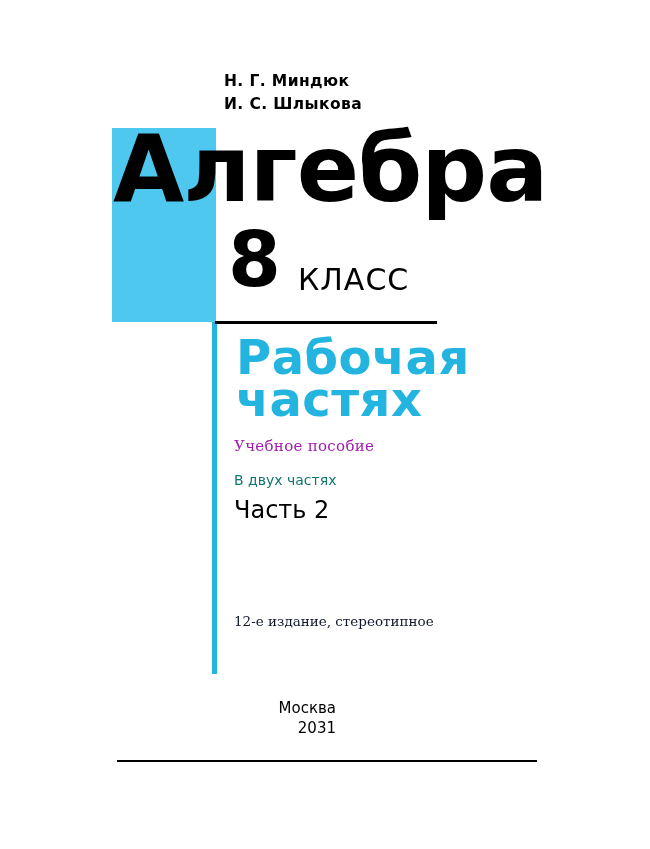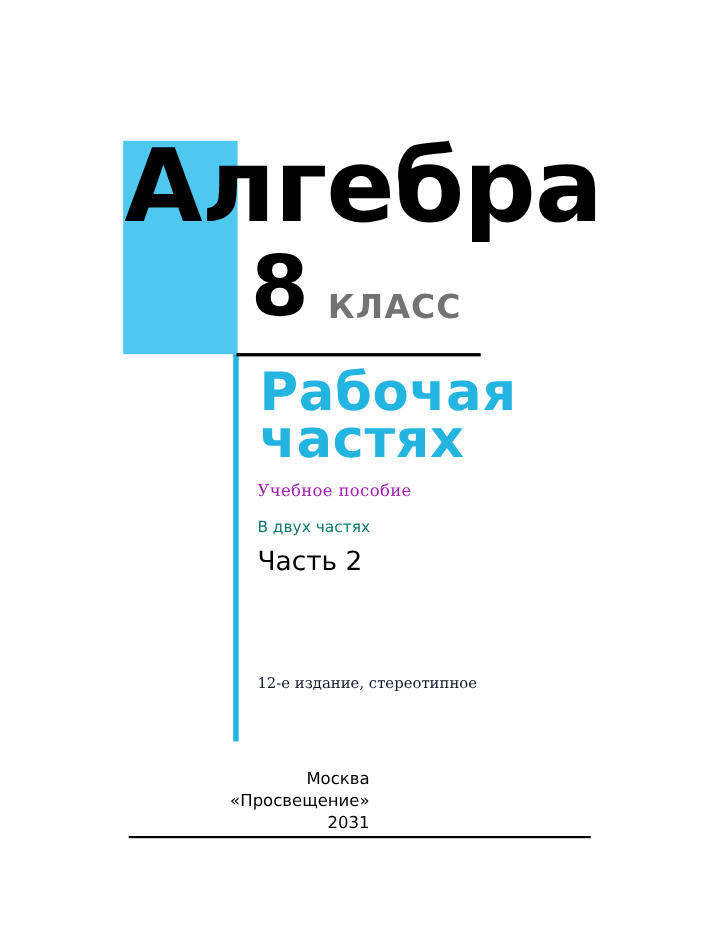--- a/index.html
+++ b/index.html
@@ -79,24 +79,24 @@
     font-weight: bold;
     font-size: 76px;
     line-height: 76px;
     color: #000;
   }
   .grade-word {
     position: absolute;
     left: 298px;
     top: 262px;
     font-family: "DejaVu Sans", sans-serif;
-    font-weight: bold;
+    font-weight: normal;
     font-size: 30px;
     letter-spacing: 1px;
-    color: #737373;
+    color: #000000;
   }
 
   
   .rule-top {
     position: absolute;
     left: 215px;
     top: 321px;
     width: 222px;
     height: 3px;
     background: #000;
@@ -177,20 +177,24 @@
   }
 </style>
 </head>
 <body>
 
 <div class="page">
 
   <div class="cyan-block"></div>
   <div class="cyan-rule"></div>
 
+  <div class="authors">
+    <div>Н. Г. Миндюк</div>
+    <div>И. С. Шлыкова</div>
+  </div>
 
   <div class="title-main">Алгебра</div>
 
   <div class="grade-num">8</div>
   <div class="grade-word">КЛАСС</div>
 
   <div class="rule-top"></div>
 
   <div class="workbook">
     <div>Рабочая</div>
@@ -198,19 +202,18 @@
   </div>
 
   <div class="sub1">Учебное пособие</div>
   <div class="sub2">В двух частях</div>
   <div class="sub3">Часть 2</div>
 
   <div class="edition">12-е издание, стереотипное</div>
 
   <div class="imprint">
     <div>Москва</div>
-    <div>«Просвещение»</div>
     <div>2031</div>
   </div>
 
   <div class="rule-bottom"></div>
 
 </div>
 
 </body></html>

